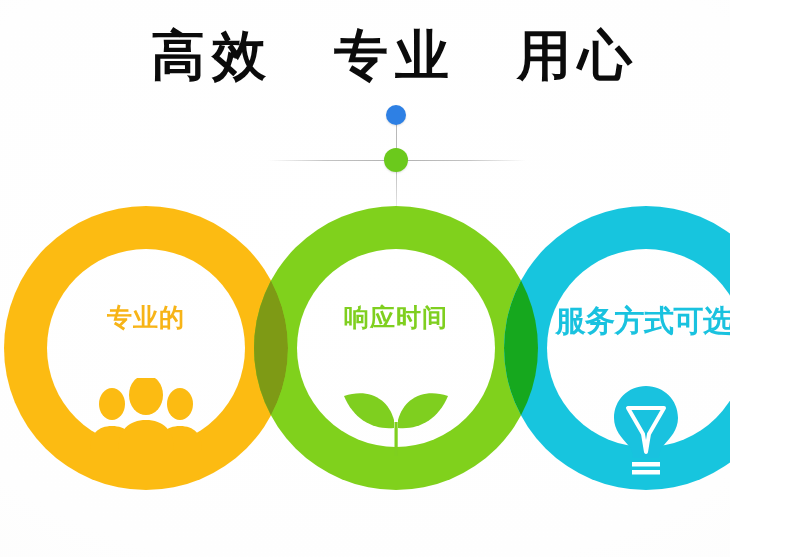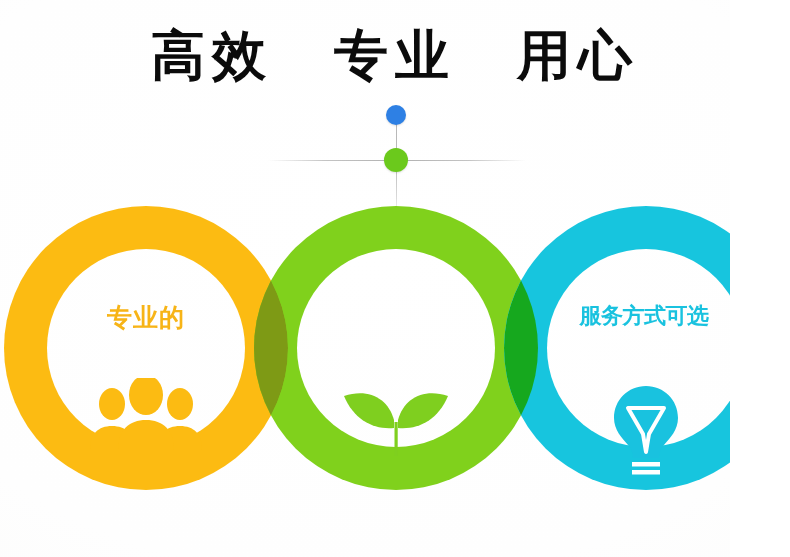--- a/index.html
+++ b/index.html
@@ -126,21 +126,21 @@
     font-weight: 700;
     font-size: 25px;
     line-height: 1.42;
     letter-spacing: 1px;
     white-space: nowrap;
   }
   .circle-text .line { display: block; }
   #text-left   { left: 31px;  top: 300px; color: #F7B417; }
   #text-mid    { left: 281px; top: 300px; color: #7FCF1F; font-size: 25px; }
   #text-right  { left: 529px; top: 300px; color: #19C2DF; font-size: 25px; letter-spacing: 0px; }
-  #text-right .line-2 { font-size: 22px; letter-spacing: -0.5px; }
+  #text-right .line-2 { font-size: 30px; letter-spacing: -0.5px; }
 
   
   .circle-icon {
     position: absolute;
   }
   #icon-people { left: 88px;  top: 378px; }
   #icon-sprout { left: 330px; top: 372px; }
   #icon-bulb   { left: 598px; top: 382px; }
 </style>
 </head>
@@ -234,20 +234,21 @@
     <path d="M70 72 C70 56 78 48 92 48 C106 48 114 56 114 72 Z" fill="#FCBB12"></path>
 
     <path d="M44 72 C44 54 50 44 58 40 L58 72 Z" fill="#FFFFFF"></path>
     <path d="M72 72 C72 54 66 44 58 40 L58 72 Z" fill="#FFFFFF"></path>
 
     <ellipse cx="58" cy="17" rx="17" ry="20" fill="#FCBB12"></ellipse>
     <path d="M30 72 C30 52 41 42 58 42 C75 42 86 52 86 72 Z" fill="#FCBB12"></path>
   </svg>
 
   <div class="circle-text" id="text-mid">
+    <span class="line line-2">响应时间</span>
   </div>
 
   <svg class="circle-icon" id="icon-sprout" width="132" height="84" viewBox="0 0 132 84">
 
     <path d="M64 56 C44 58 24 48 14 24 C38 16 58 26 64 48 Z" fill="#7FCF1F"></path>
 
     <path d="M68 56 C88 58 108 48 118 24 C94 16 74 26 68 48 Z" fill="#7FCF1F"></path>
 
     <rect x="64.5" y="50" width="3.2" height="34" fill="#7FCF1F"></rect>
   </svg>

